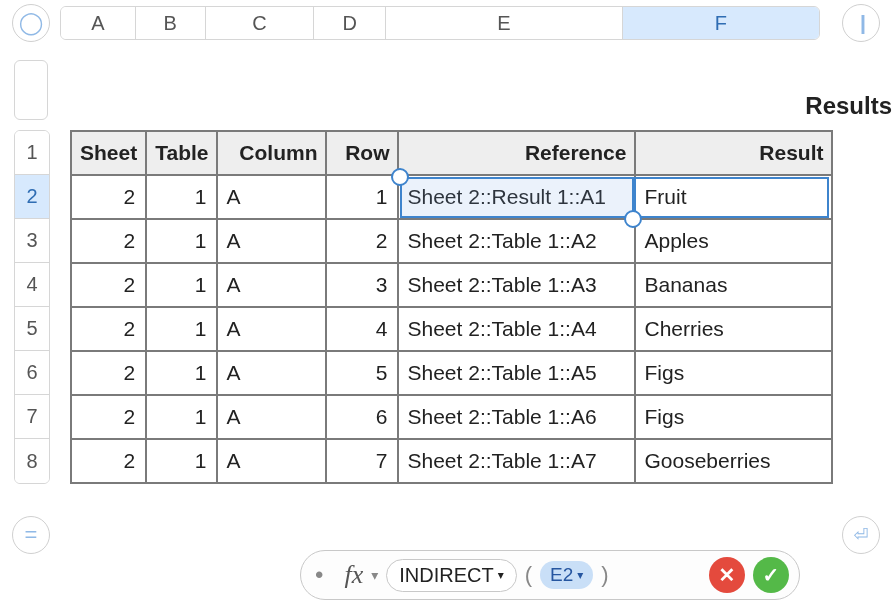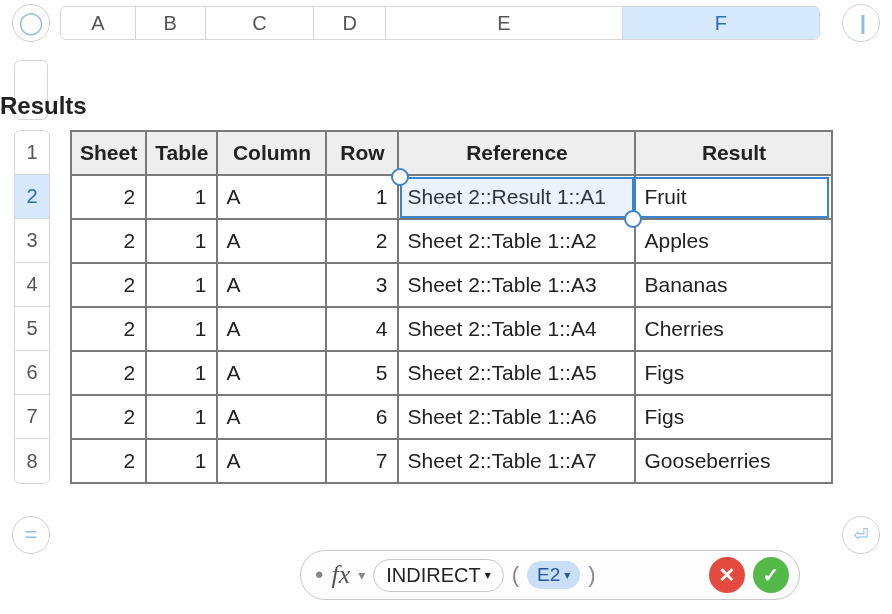--- a/index.html
+++ b/index.html
@@ -72,21 +72,21 @@
     width: 34px; height: 60px;
     border: 1px solid #d6d6d6;
     border-radius: 6px;
     background:#fff;
   }
 
   
   .title {
     position: absolute;
     top: 92px; left: 0; width: 892px;
-    text-align: left;
+    text-align: right;
     font-weight: 700;
     font-size: 24px;
   }
 
   
   table.data {
     position: absolute;
     top: 130px; left: 70px;
     border-collapse: collapse;
     table-layout: fixed;
@@ -94,21 +94,21 @@
   table.data th, table.data td {
     border: 2px solid #7a7a7a;
     height: 44px;
     padding: 0 8px;
     font-size: 21px;
     white-space: nowrap;
   }
   table.data th {
     background: #eeeeee;
     font-weight: 700;
-    text-align: center;
+    text-align: right;
   }
   table.data td.num { text-align: right; padding-right: 10px; }
   table.data td.txt { text-align: left; }
 
   col.cA{width:75px}col.cB{width:70px}col.cC{width:109px}col.cD{width:72px}col.cE{width:237px}col.cF{width:197px}
 
   
   .sel-box {
     position: absolute;
     border: 2px solid #3e84cd;
@@ -132,21 +132,21 @@
     bottom: 14px; left: 300px;
     width: 500px; height: 50px;
     border: 1px solid #c8c8c8;
     border-radius: 25px;
     display: flex; align-items: center;
     padding: 0 10px 0 14px;
     gap: 8px;
     background: #fdfdfd;
   }
   .fx-dot { color:#888; font-size:24px; line-height:0; }
-  .fx-label { font-style: italic; font-family: "Georgia", serif; font-size: 26px; color: #555; }
+  .fx-label { font-style: italic; font-family: "Georgia", serif; font-size: 26px; color: #555; margin-left: 13px; }
   .fx-chevron { color:#888; font-size:14px; }
   .fn-pill {
     background: #fff;
     border: 1px solid #c8c8c8;
     border-radius: 18px;
     padding: 4px 12px;
     font-size: 20px;
     color: #222;
     display:flex; align-items:center; gap:4px;
   }

